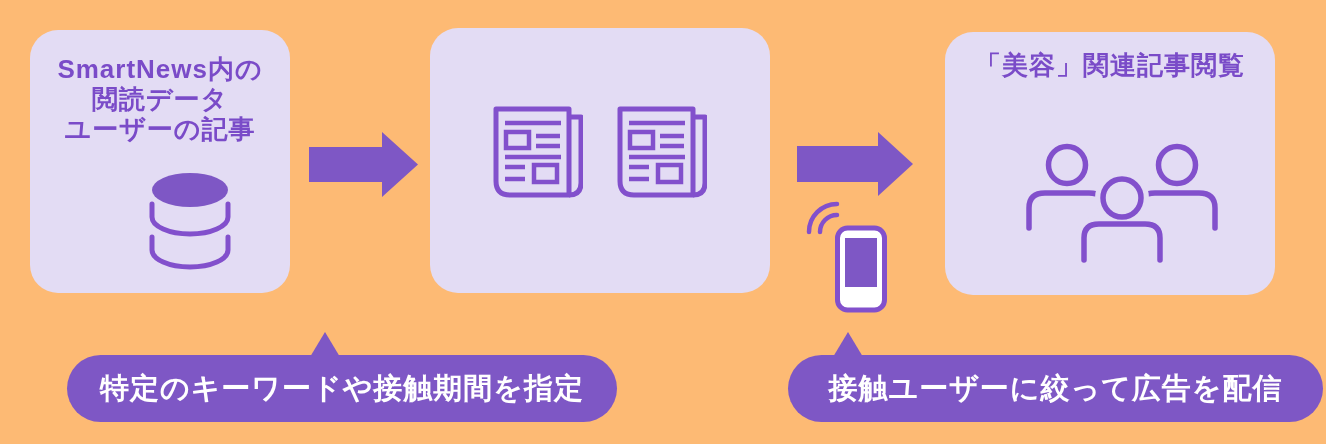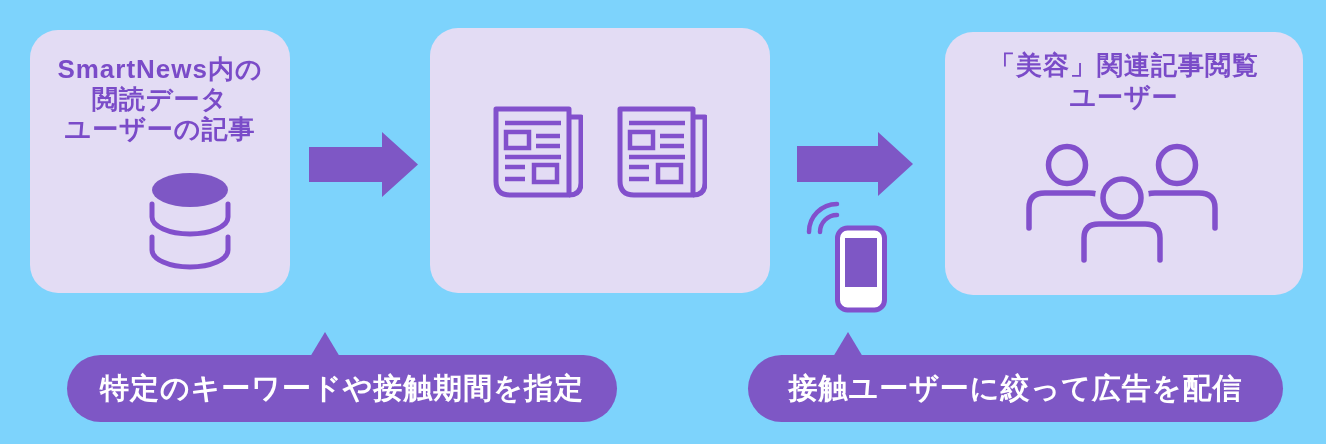--- a/index.html
+++ b/index.html
@@ -1,25 +1,25 @@
 <!DOCTYPE html>
 <html><head>
 <meta charset="utf-8">
 <style>
   html,body{margin:0;padding:0;background:#ffffff;}
   .canvas{
-    position:relative;width:1326px;height:444px;background:#7dd3fc;overflow:hidden;
+    position:relative;width:1326px;height:444px;background:#fdba74;overflow:hidden;
     font-family:"Liberation Sans","DejaVu Sans",sans-serif;
   }
   .box{
     position:absolute;background:#E3DCF4;border-radius:28px;
   }
   #box-source{left:30px;top:30px;width:260px;height:263px;}
   #box-keyword{left:430px;top:28px;width:340px;height:265px;}
-  #box-audience{left:945px;top:32px;width:358px;height:263px;}
+  #box-audience{left:945px;top:32px;width:330px;height:263px;}
   .box-title{
     position:absolute;left:0;right:0;text-align:center;
     color:#7A4BC8;font-weight:bold;font-size:26px;line-height:30px;letter-spacing:1px;
   }
   #box-source .box-title{top:24px;}
   #box-keyword .box-title{top:21px;}
   #box-audience .box-title{top:17px;line-height:32px;}
   .icon-abs{position:absolute;}
   #db-icon{left:118px;top:140px;}
   .paper-row{position:absolute;left:0;right:0;top:78px;display:flex;justify-content:center;gap:34px;}
@@ -31,21 +31,21 @@
   .arrow{position:absolute;}
   #arrow-1{left:309px;top:132px;}
   #arrow-2{left:797px;top:132px;}
   #phone{position:absolute;left:800px;top:198px;}
   .bubble{
     position:absolute;height:67px;border-radius:34px;background:#7E57C5;
     color:#ffffff;font-weight:bold;font-size:29px;letter-spacing:1px;
     display:flex;align-items:center;justify-content:center;text-align:center;
   }
   #bubble-1{left:67px;top:355px;width:550px;}
-  #bubble-2{left:748px;top:355px;width:535px;}
+  #bubble-2{left:788px;top:355px;width:535px;}
   .bubble-tip{
     position:absolute;width:0;height:0;
     border-left:15px solid transparent;border-right:15px solid transparent;
     border-bottom:25px solid #7E57C5;
   }
   #tip-1{left:310px;top:332px;}
   #tip-2{left:833px;top:332px;}
 </style>
 </head>
 <body>
@@ -107,21 +107,20 @@
   <svg id="phone" width="95" height="118" viewBox="0 0 95 118">
     <path d="M20,34 A17,17 0 0 1 37,17" fill="none" stroke="#8250CC" stroke-width="4.5" stroke-linecap="round"></path>
     <path d="M9,34 A28,28 0 0 1 37,6" fill="none" stroke="#8250CC" stroke-width="4.5" stroke-linecap="round"></path>
     <rect x="37.5" y="30" width="47" height="82" rx="10" fill="#ffffff" stroke="#8250CC" stroke-width="5"></rect>
     <rect x="45" y="40" width="32" height="49" fill="#7E57C5"></rect>
   </svg>
 
   <section class="box" id="box-audience">
     <div class="box-title">
       <div>「美容」関連記事閲覧</div>
-      <div>ユーザー</div>
     </div>
     <svg id="users-icon" class="icon-abs" width="210" height="130" viewBox="0 0 210 130">
       <circle cx="50" cy="29" r="18.5" fill="none" stroke="#8250CC" stroke-width="5.5"></circle>
       <path d="M12,92 V72 Q12,57 28,57 H72 Q88,57 88,72 V80" fill="none" stroke="#8250CC" stroke-width="5.5" stroke-linecap="round"></path>
       <circle cx="160" cy="29" r="18.5" fill="none" stroke="#8250CC" stroke-width="5.5"></circle>
       <path d="M198,92 V72 Q198,57 182,57 H138 Q122,57 122,72 V80" fill="none" stroke="#8250CC" stroke-width="5.5" stroke-linecap="round"></path>
       <circle cx="105" cy="62" r="19" fill="#E3DCF4" stroke="#E3DCF4" stroke-width="16"></circle>
       <path d="M67,124 V102 Q67,88 82,88 H128 Q143,88 143,102 V124" fill="none" stroke="#E3DCF4" stroke-width="16" stroke-linecap="round"></path>
       <circle cx="105" cy="62" r="19" fill="#E3DCF4" stroke="#8250CC" stroke-width="5.5"></circle>
       <path d="M67,124 V102 Q67,88 82,88 H128 Q143,88 143,102 V124" fill="none" stroke="#8250CC" stroke-width="5.5" stroke-linecap="round"></path>

